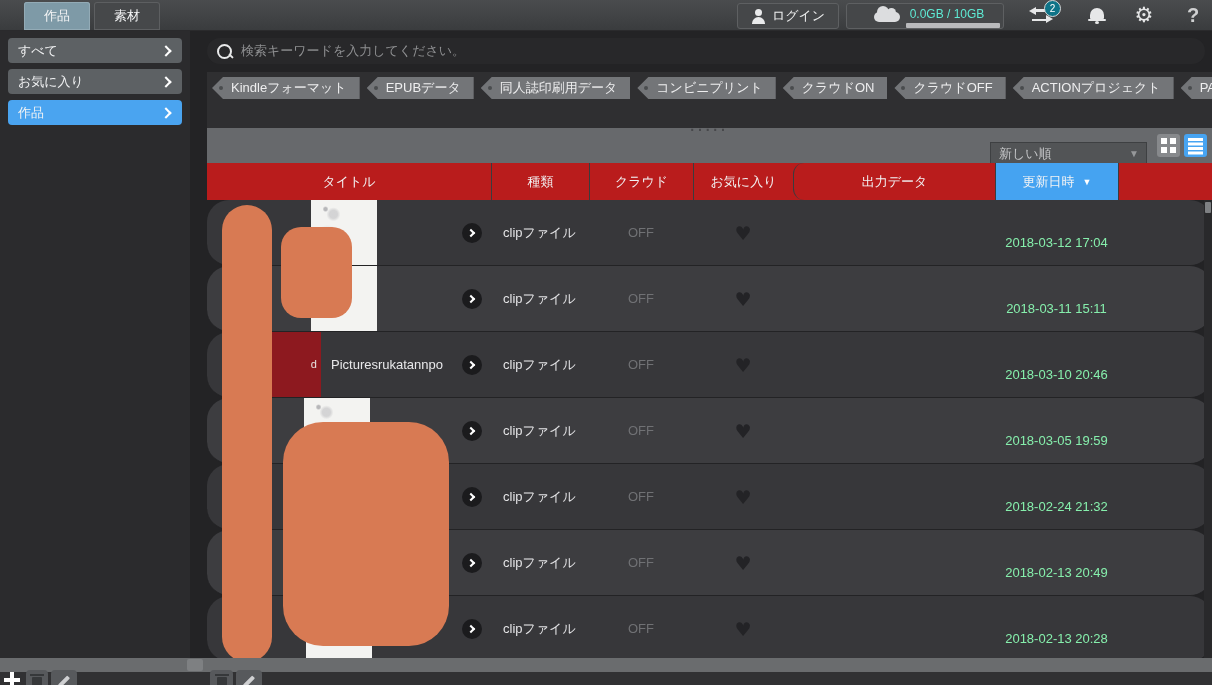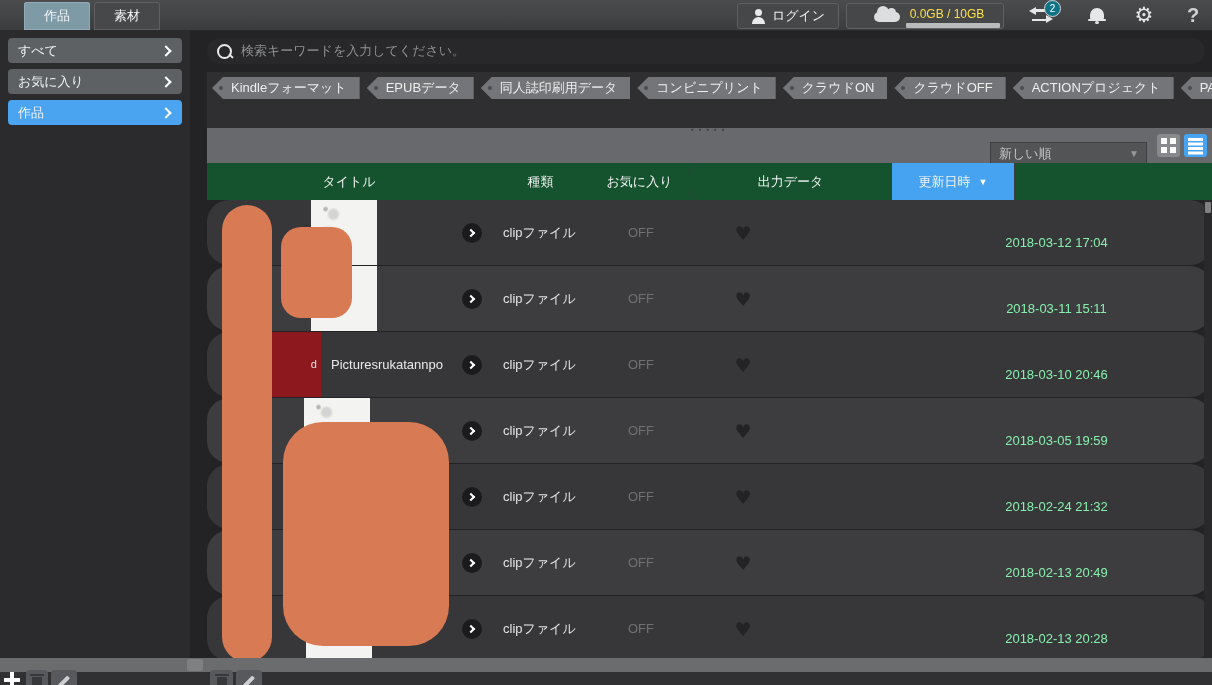--- a/index.html
+++ b/index.html
@@ -11,21 +11,21 @@
           background:linear-gradient(#4a4c4e,#3a3c3e);border-bottom:1px solid #2a2a2c;z-index:20;}
   .tab{position:absolute;top:2px;height:28px;width:66px;line-height:28px;text-align:center;
        border-radius:3px 3px 0 0;color:#f4f5f6;cursor:default;}
   .tab.active{background:#7e9aa7;box-shadow:inset 0 0 0 1px #93abb6;}
   .tab.inactive{background:#46484a;box-shadow:inset 0 0 0 1px #5d5f61;}
   .tbtn{position:absolute;top:3px;height:24px;background:#454749;border:1px solid #5e6062;
         border-radius:3px;display:flex;align-items:center;color:#eceded;}
   .login{left:737px;width:100px;justify-content:center;gap:7px;}
   .storage{left:846px;width:156px;flex-direction:column;justify-content:center;gap:2px;}
   .storage-top{display:flex;align-items:center;gap:10px;margin-top:1px;}
-  .storage-txt{font-size:12px;color:#fde047;}
+  .storage-txt{font-size:12px;color:#5eead4;}
   .storage-bar{width:94px;height:5px;background:#b9babc;border-radius:1px;margin-left:56px;margin-top:-1px;}
   .icon-person{position:relative;width:14px;height:15px;}
   .icon-person::before{content:"";position:absolute;left:4px;top:0;width:7px;height:7px;border-radius:50%;background:#e9eaeb;}
   .icon-person::after{content:"";position:absolute;left:1px;top:8px;width:13px;height:7px;border-radius:7px 7px 0 0;background:#e9eaeb;}
   .icon-cloud{position:relative;width:26px;height:10px;background:#dcdddf;border-radius:6px;margin:6px 0 0 8px;}
   .icon-cloud::before{content:"";position:absolute;left:3px;top:-6px;width:12px;height:12px;background:#dcdddf;border-radius:50%;}
   .icon-cloud::after{content:"";position:absolute;left:13px;top:-4px;width:9px;height:9px;background:#dcdddf;border-radius:50%;}
   .topicon{position:absolute;top:0;height:30px;display:flex;align-items:center;justify-content:center;}
   .icon-sync{left:1026px;width:30px;position:absolute;}
   .sync-wrap{position:relative;width:24px;height:18px;}
@@ -72,21 +72,21 @@
   .sortbox .val{margin-left:8px;flex:1;}
   .sortbox .caret{color:#96989a;font-size:10px;margin-right:7px;}
   .viewbtn{position:absolute;top:6px;width:23px;height:23px;border-radius:3px;}
   .btn-grid{left:950px;background:#87898c;}
   .btn-grid::before{content:"";position:absolute;left:4px;top:4px;width:6px;height:6px;background:#fff;
                     box-shadow:9px 0 #fff,0 9px #fff,9px 9px #fff;}
   .btn-list{left:977px;background:#47a4f2;}
   .btn-list::before{content:"";position:absolute;left:4px;top:4px;width:15px;height:2.5px;background:#fff;
                     box-shadow:0 4.5px #fff,0 9px #fff,0 13.5px #fff;}
   
-  .thead{position:absolute;left:207px;top:163px;width:1005px;height:37px;background:#14532d;display:flex;z-index:4;}
+  .thead{position:absolute;left:207px;top:163px;width:1005px;height:37px;background:#b91c1c;display:flex;z-index:4;}
   .th{display:flex;align-items:center;justify-content:center;color:#f2f3f4;box-sizing:border-box;}
   .th + .th{border-left:1px solid #3a3c3e;}
   .th.blue{background:#45a3f1;gap:8px;}
   .th .caret{font-size:9px;color:#fff;}
   .w-title{width:284px;} .w-type{width:98px;} .w-cloud{width:104px;} .w-fav{width:100px;}
   .w-out{width:202px;border-radius:11px;} .w-date{width:123px;} .w-fill{width:94px;}
   .rows{position:absolute;left:207px;top:200px;width:1005px;height:458px;overflow:hidden;z-index:1;}
   .row{display:flex;height:65px;border-bottom:1.5px solid #232325;border-radius:22px;}
   .row.odd{background:#37373a;} .row.even{background:#3d3d40;}
   .cell{display:flex;align-items:center;justify-content:center;box-sizing:border-box;}
@@ -216,20 +216,21 @@
       <span class="val">新しい順</span>
       <span class="caret">▼</span>
     </div>
     <div class="viewbtn btn-grid"></div>
     <div class="viewbtn btn-list"></div>
   </div>
 
   <div class="thead">
     <div class="th w-title">タイトル</div>
     <div class="th w-type">種類</div>
+    <div class="th w-cloud">クラウド</div>
     <div class="th w-fav">お気に入り</div>
     <div class="th w-out">出力データ</div>
     <div class="th w-date blue">
       <span>更新日時</span>
       <span class="caret">▼</span>
     </div>
     <div class="th w-fill"></div>
   </div>
 
   <div class="rows">

